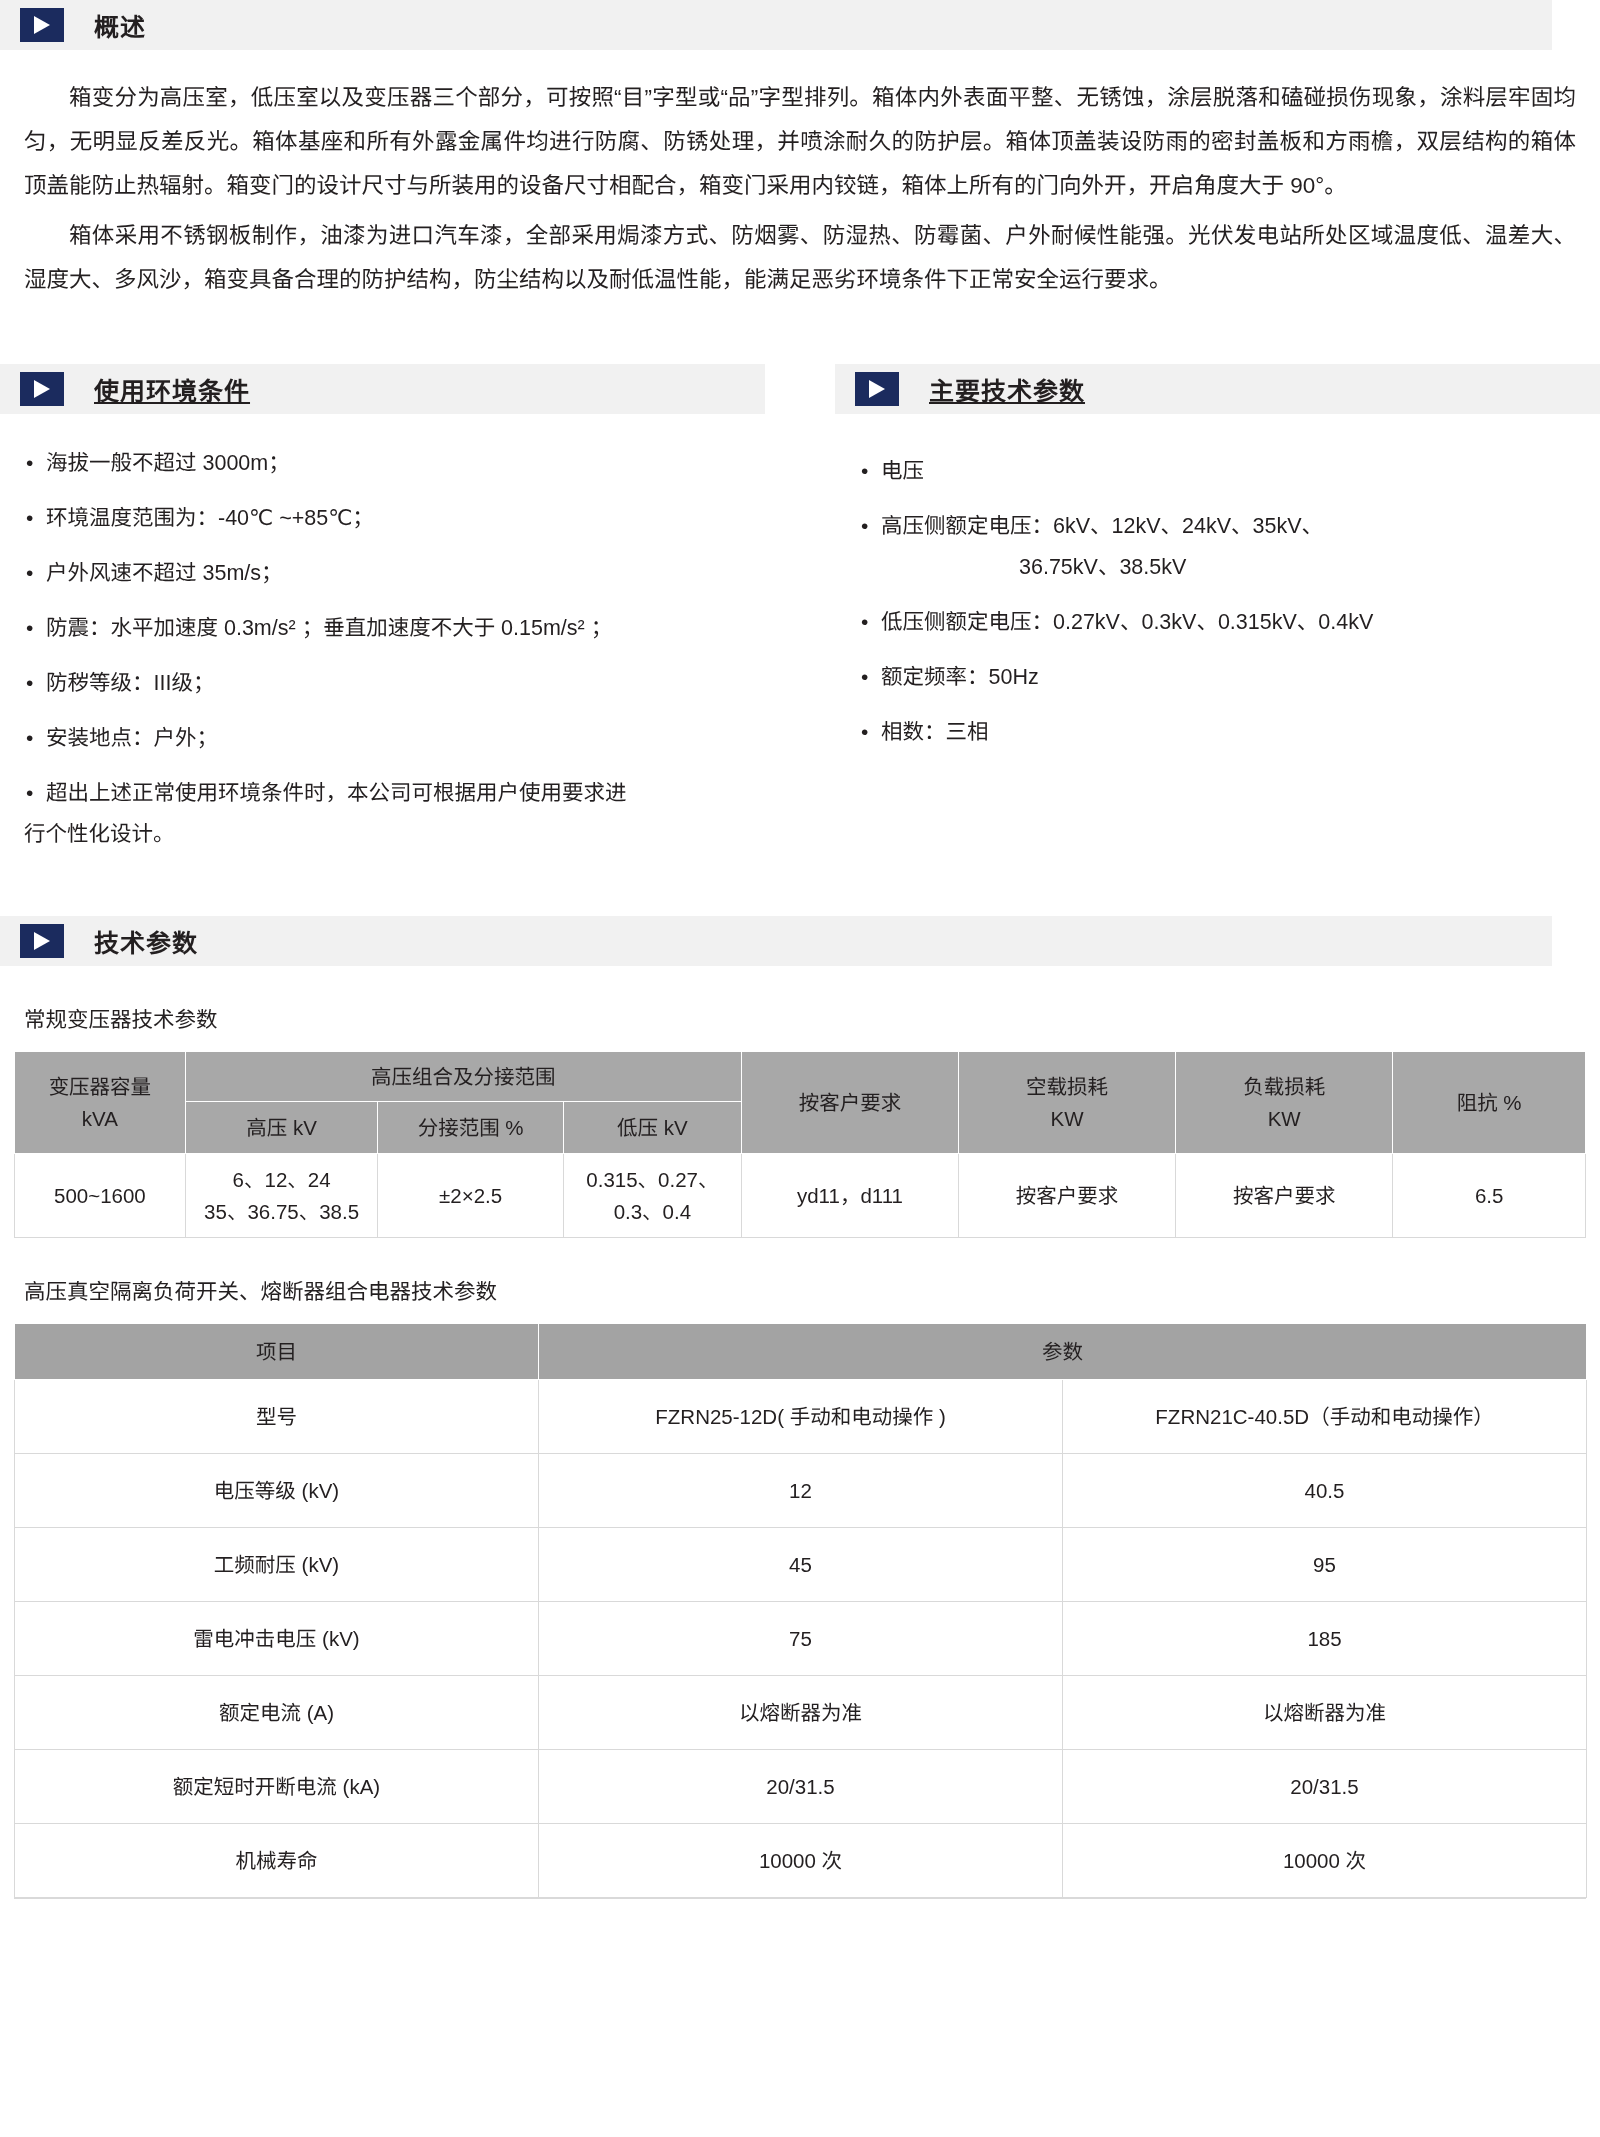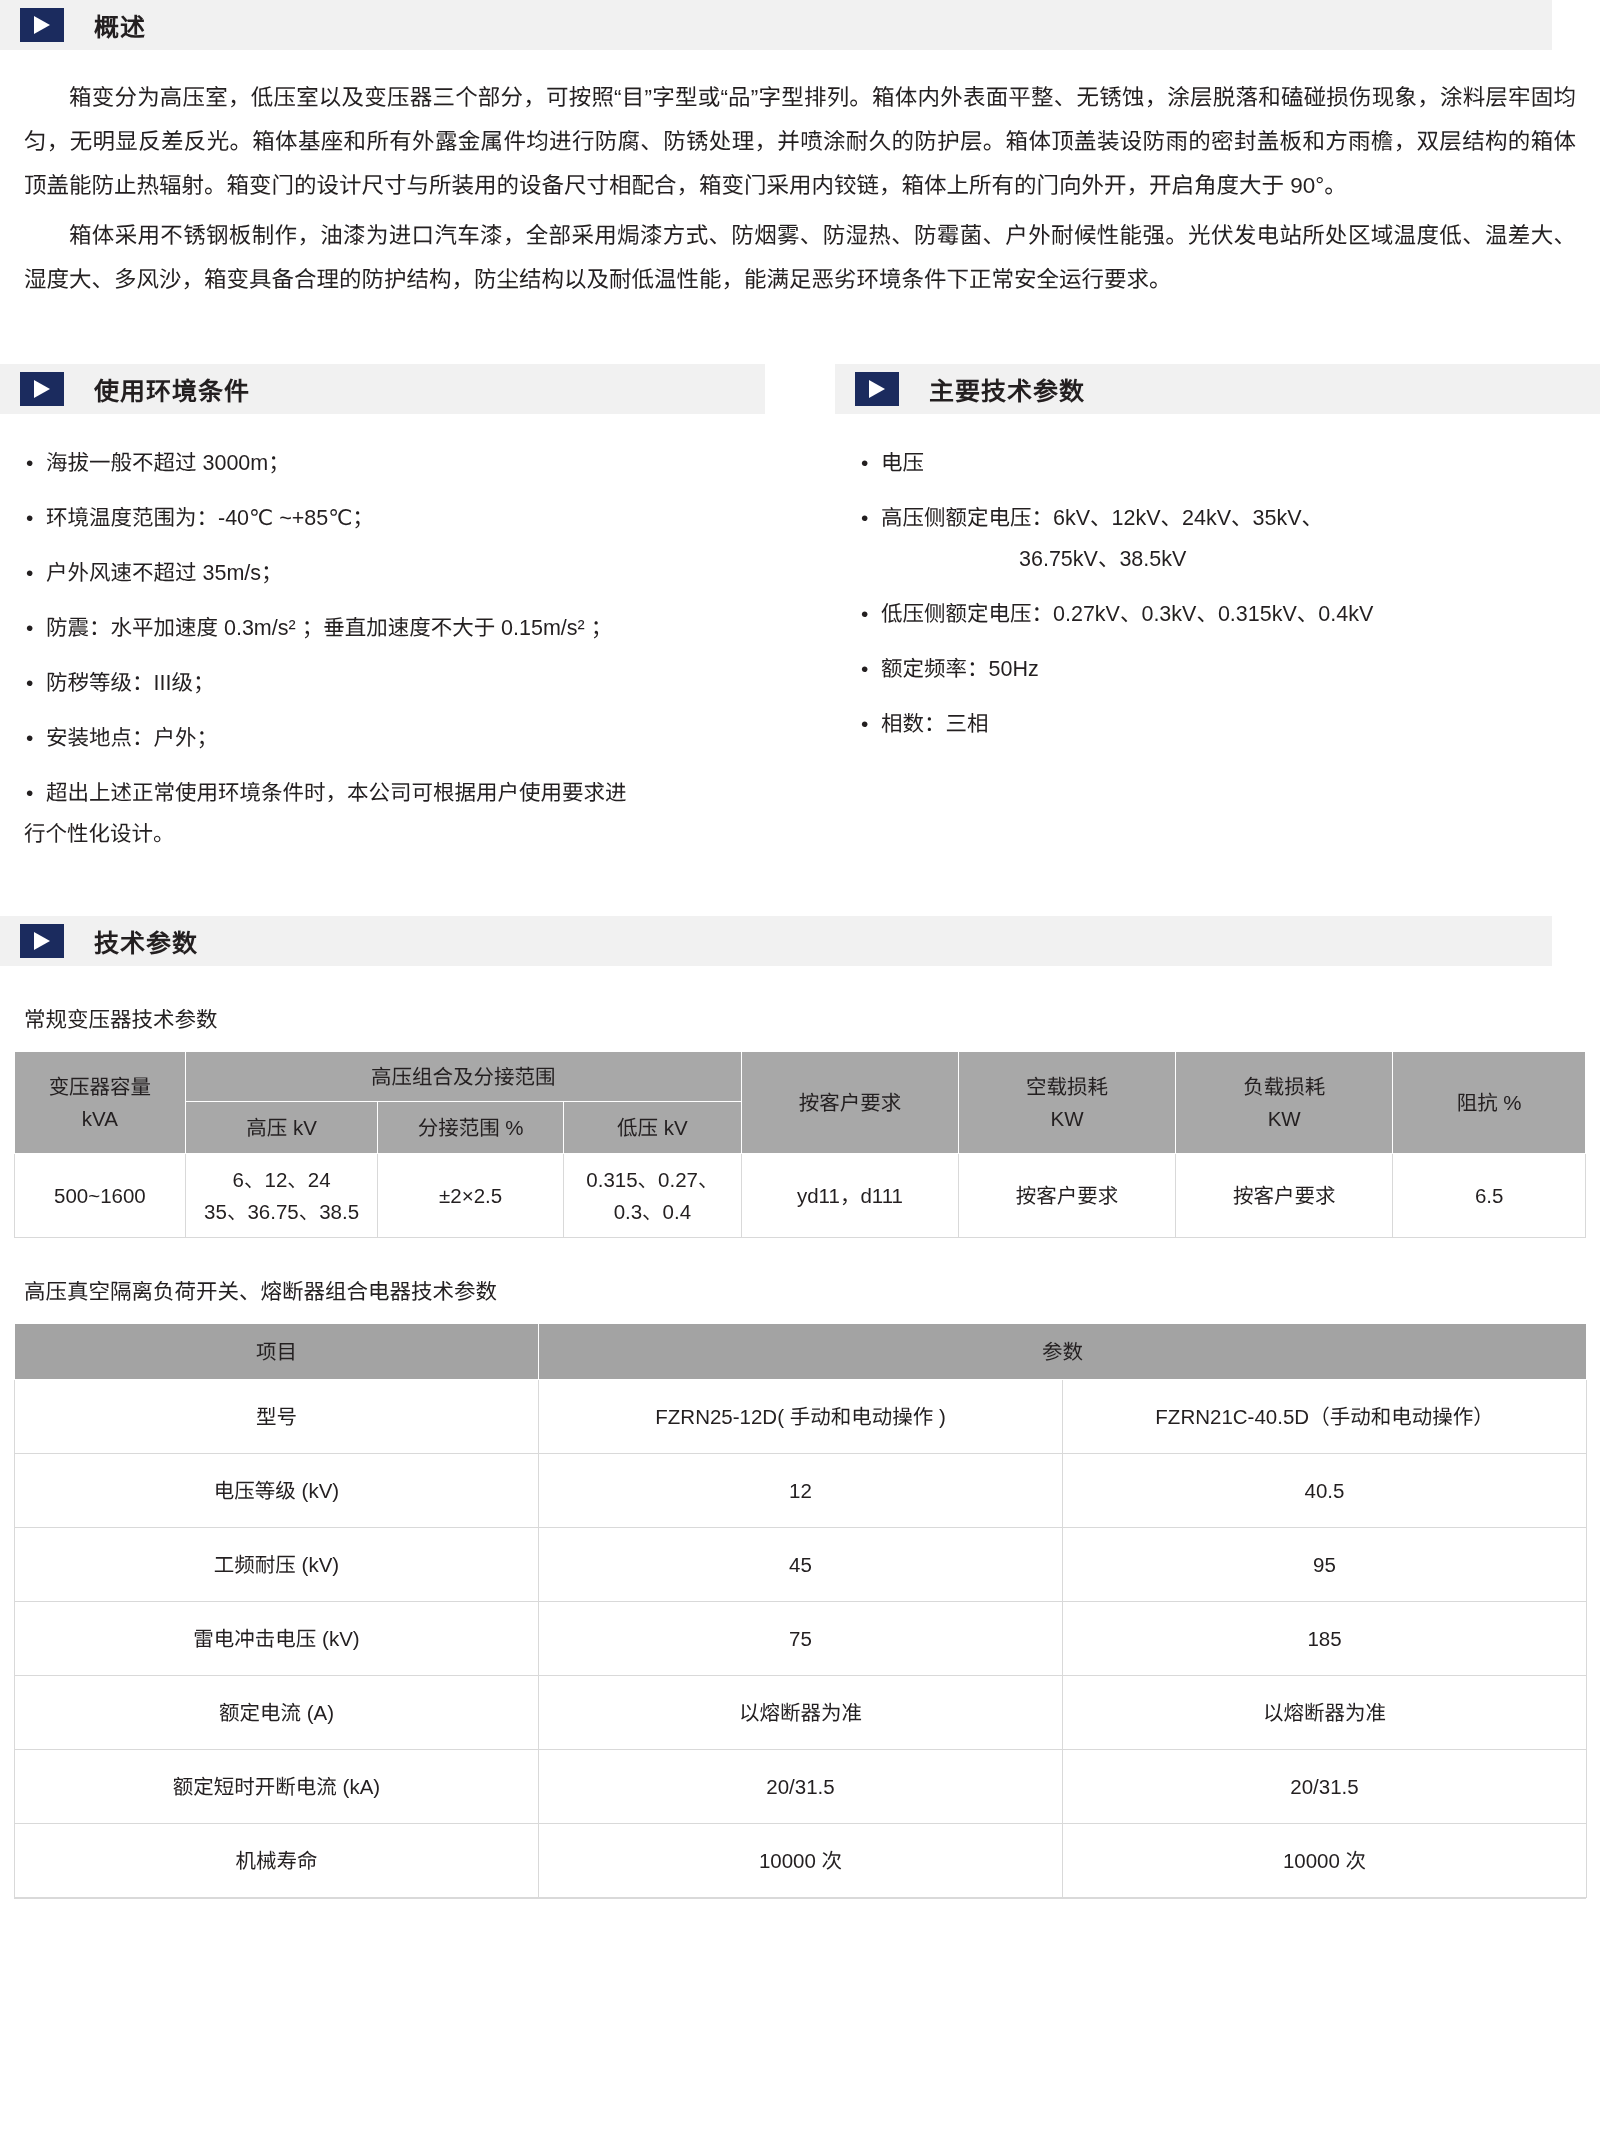--- a/index.html
+++ b/index.html
@@ -40,21 +40,21 @@
   .sec-head .title {
     font-size: 25px;
     font-weight: bold;
     letter-spacing: 1px;
     margin-left: 30px;
     color: #231f20;
   }
 
   
   .sec-head.full { width: 1552px; }
-  .sec-head.half { width: 861px; }
+  .sec-head.half { width: 861px; text-decoration: underline; }
 
   
   .para-block {
     padding: 26px 24px 0 24px;
   }
   .para {
     font-size: 22.5px;
     line-height: 44px;
     text-align: justify;
     text-justify: inter-ideograph;
@@ -69,21 +69,21 @@
     margin-top: 62px;
   }
   .two-col-heads .spacer { width: 70px; flex: 0 0 auto; }
 
   .two-col-body {
     display: flex;
     margin-top: 30px;
     padding: 0 24px;
   }
   .col-left { width: 765px; flex: 0 0 auto; }
-  .col-right { width: 740px; flex: 0 0 auto; padding-left: 70px; }
+  .col-right { width: 740px; flex: 0 0 auto; padding-left: 70px; margin-top: 8px; }
 
   ul.bullets {
     list-style: none;
     margin: 0;
     padding: 0;
   }
   ul.bullets li {
     position: relative;
     padding-left: 22px;
     font-size: 21.5px;

